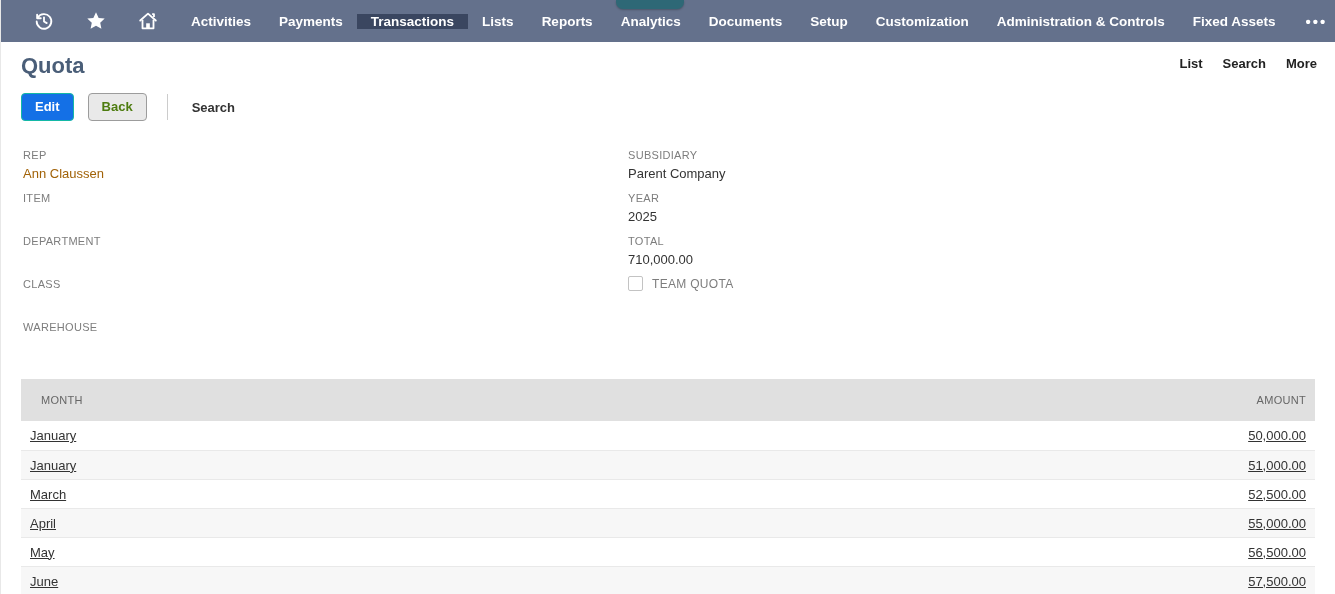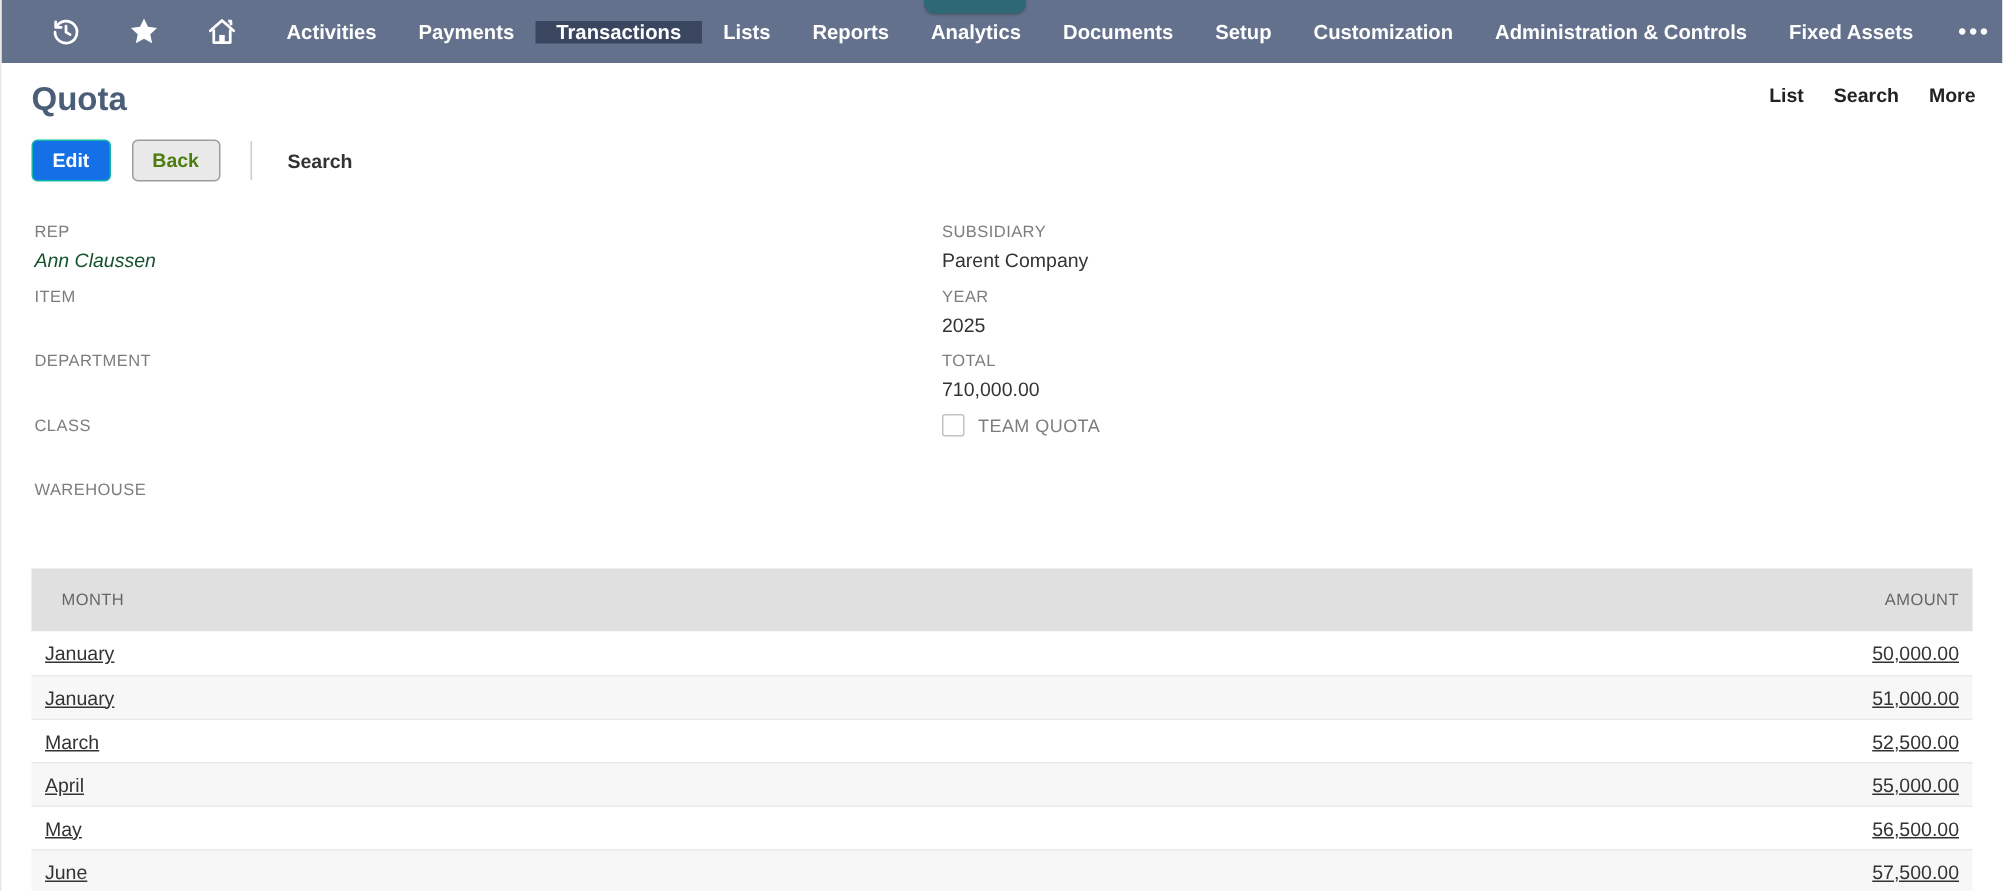--- a/index.html
+++ b/index.html
@@ -32,21 +32,21 @@
   .toolbar-divider { width: 1px; height: 26px; background: #ccc; margin: 0 20px; }
   .actions-label { font-size: 13px; font-weight: 700; color: #333; cursor: pointer; padding: 0 4px; }
 
   
   .fields { display: flex; padding: 26px 20px 0 22px; }
   .field-col-left { width: 605px; flex: none; }
   .field-col-right { flex: 1; }
   .field { min-height: 43px; }
   .field-label { font-size: 11px; color: #7d7d7d; letter-spacing: .3px; line-height: 13px; padding-top: 2px; }
   .field-value { font-size: 13px; color: #333; line-height: 18px; margin-top: 3px; min-height: 18px; }
-  .field-value.link { color: #14532d; cursor: pointer; font-style: italic; }
+  .field-value.link { color: #a16207; cursor: pointer; }
   .checkbox-field { display: flex; align-items: center; min-height: 43px; align-items: flex-start; }
   .checkbox { width: 15px; height: 15px; border: 1px solid #c3c3c3; background: #fff; border-radius: 2px; margin-right: 9px; cursor: pointer; flex: none; }
   .checkbox-label { font-size: 12px; color: #7d7d7d; letter-spacing: .3px; line-height: 16px; }
 
   
   .sublist { margin: 17px 20px 0 20px; border-bottom: 1px solid #e3e3e3; }
   .thead { display: flex; background: #e0e0e0; height: 42px; align-items: center; font-size: 11px; color: #666; letter-spacing: .3px; }
   .th-month { flex: 1; padding-left: 20px; }
   .th-amount { width: 200px; text-align: right; padding-right: 9px; }
   .trow { display: flex; height: 29px; align-items: center; font-size: 13px; color: #333; border-top: 1px solid #e9e9e9; background: #fff; text-decoration: underline; }

